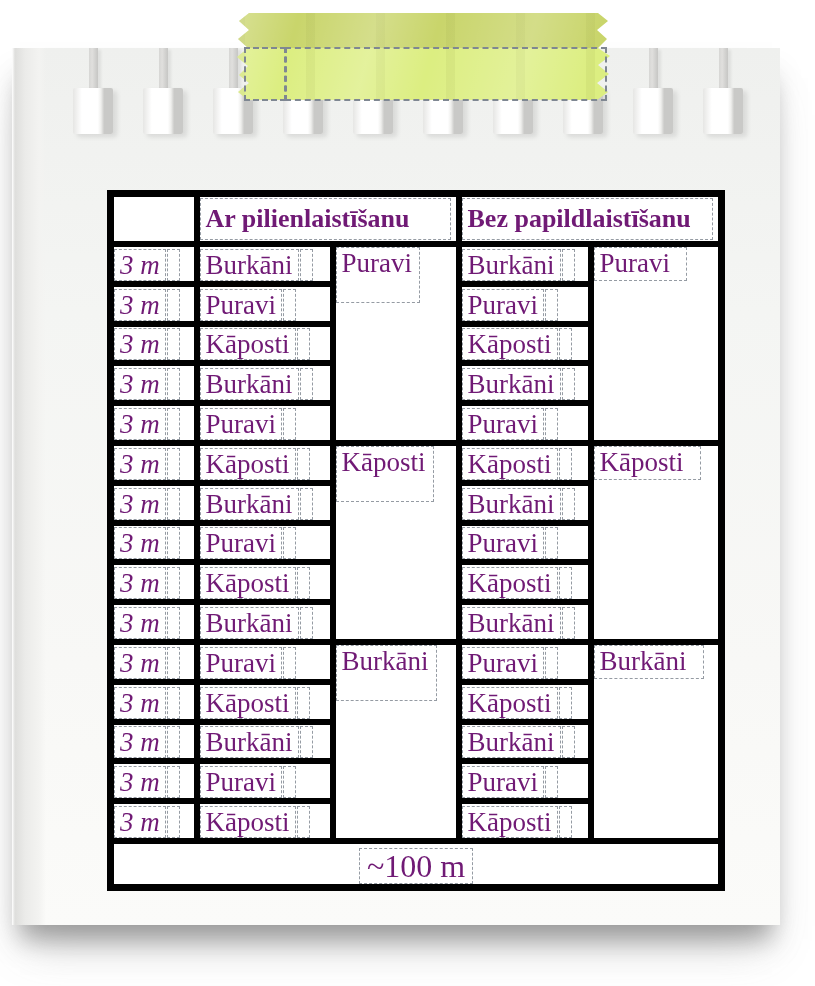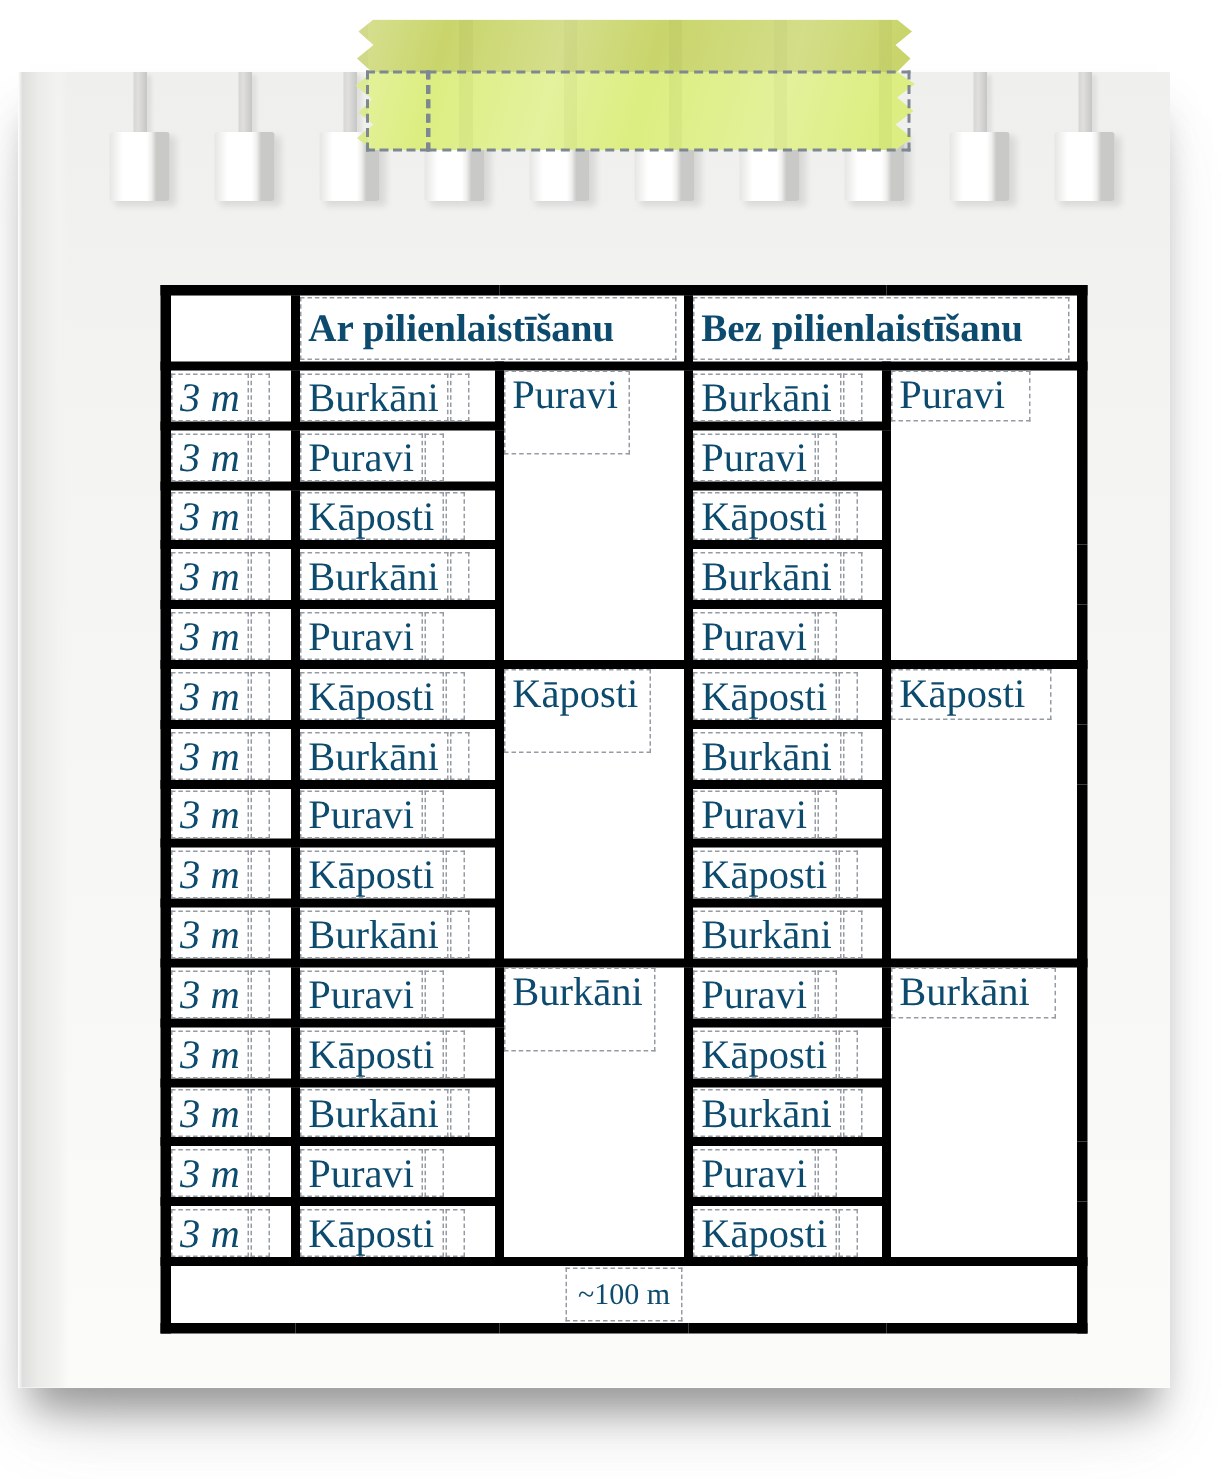--- a/index.html
+++ b/index.html
@@ -30,27 +30,27 @@
           linear-gradient(180deg,#c9d56b 0 35px,#dcee81 35px 100%);
         clip-path:polygon(13px 0,3px 8px,13px 17px,2px 26px,12px 35px,1px 44px,12px 53px,3px 62px,13px 70px,2px 79px,12px 87px,
                           361px 87px,372px 79px,361px 70px,373px 61px,362px 52px,374px 43px,362px 35px,371px 26px,361px 17px,372px 8px,362px 0);}
   .tape-select{position:absolute;top:47px;height:54px;border:2px dashed #7f8792;z-index:3;box-sizing:border-box;}
   .tape-select.small{left:244px;width:42px;}
   .tape-select.large{left:285px;width:322px;}
 
   
   table.plan{position:absolute;left:107px;top:190px;z-index:2;width:611px;table-layout:fixed;
              border-collapse:collapse;border:7px solid #000;background:transparent;
-             font-size:27px;color:#0c4a6e;}
+             font-size:27px;color:#701a75;}
   table.plan td,table.plan th{border:6px solid #000;padding:0;background:#fff;overflow:hidden;}
   th.hd{font-weight:bold;text-align:left;height:44px;font-size:26px;}
   td.cw{height:33px;padding-left:2px;white-space:nowrap;font-style:italic;}
   td.cc{height:33px;padding-left:2px;white-space:nowrap;}
   td.cm{vertical-align:top;padding:2px 0 0 2px;white-space:nowrap;}
-  td.cf{height:38px;text-align:center;font-size:20px;}
+  td.cf{height:38px;text-align:center;font-size:32px;}
 
   
   .tb{display:inline-block;border:1px dashed #959ba3;padding:0 5px;line-height:30px;
       vertical-align:middle;white-space:nowrap;box-sizing:border-box;}
   .tb.trail{width:13px;height:32px;padding:0;margin-left:1px;}
   .tb-head{display:block;border:1px dashed #959ba3;margin:1px 5px 1px 0;line-height:40px;padding-left:5px;}
   .tb.m3{vertical-align:top;height:56px;line-height:30px;padding:0 7px 0 5px;}
   .tb.m5{vertical-align:top;height:34px;line-height:30px;padding:0 16px 0 5px;}
   .tb.foot{line-height:34px;padding:0 7px;}
 </style>
@@ -116,21 +116,21 @@
         <col style="width:132px">
         <col style="width:131px">
       </colgroup>
     <tbody>
       <tr>
         <th class="hd"></th>
         <th class="hd" colspan="2">
           <span class="tb-head">Ar pilienlaistīšanu</span>
         </th>
         <th class="hd" colspan="2">
-          <span class="tb-head">Bez pilienlaistīšanu</span>
+          <span class="tb-head">Bez papildlaistīšanu</span>
         </th>
       </tr>
 
       <tr>
         <td class="cw"><span class="tb">3 m</span><span class="tb trail"></span></td>
         <td class="cc"><span class="tb">Burkāni</span><span class="tb trail"></span></td>
         <td class="cm" rowspan="5"><span class="tb m3">Puravi</span></td>
         <td class="cc"><span class="tb">Burkāni</span><span class="tb trail"></span></td>
         <td class="cm" rowspan="5"><span class="tb m5">Puravi</span></td>
       </tr>

